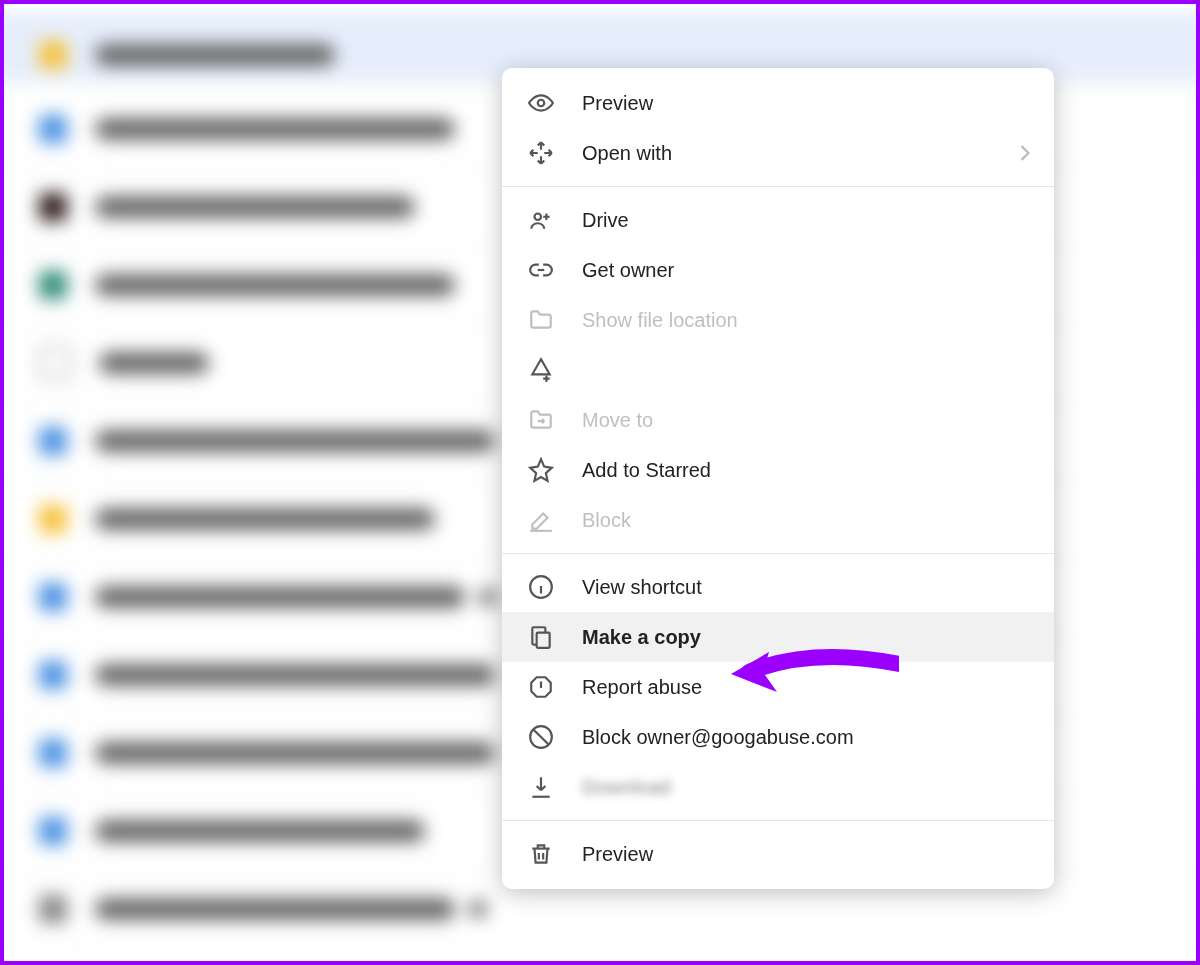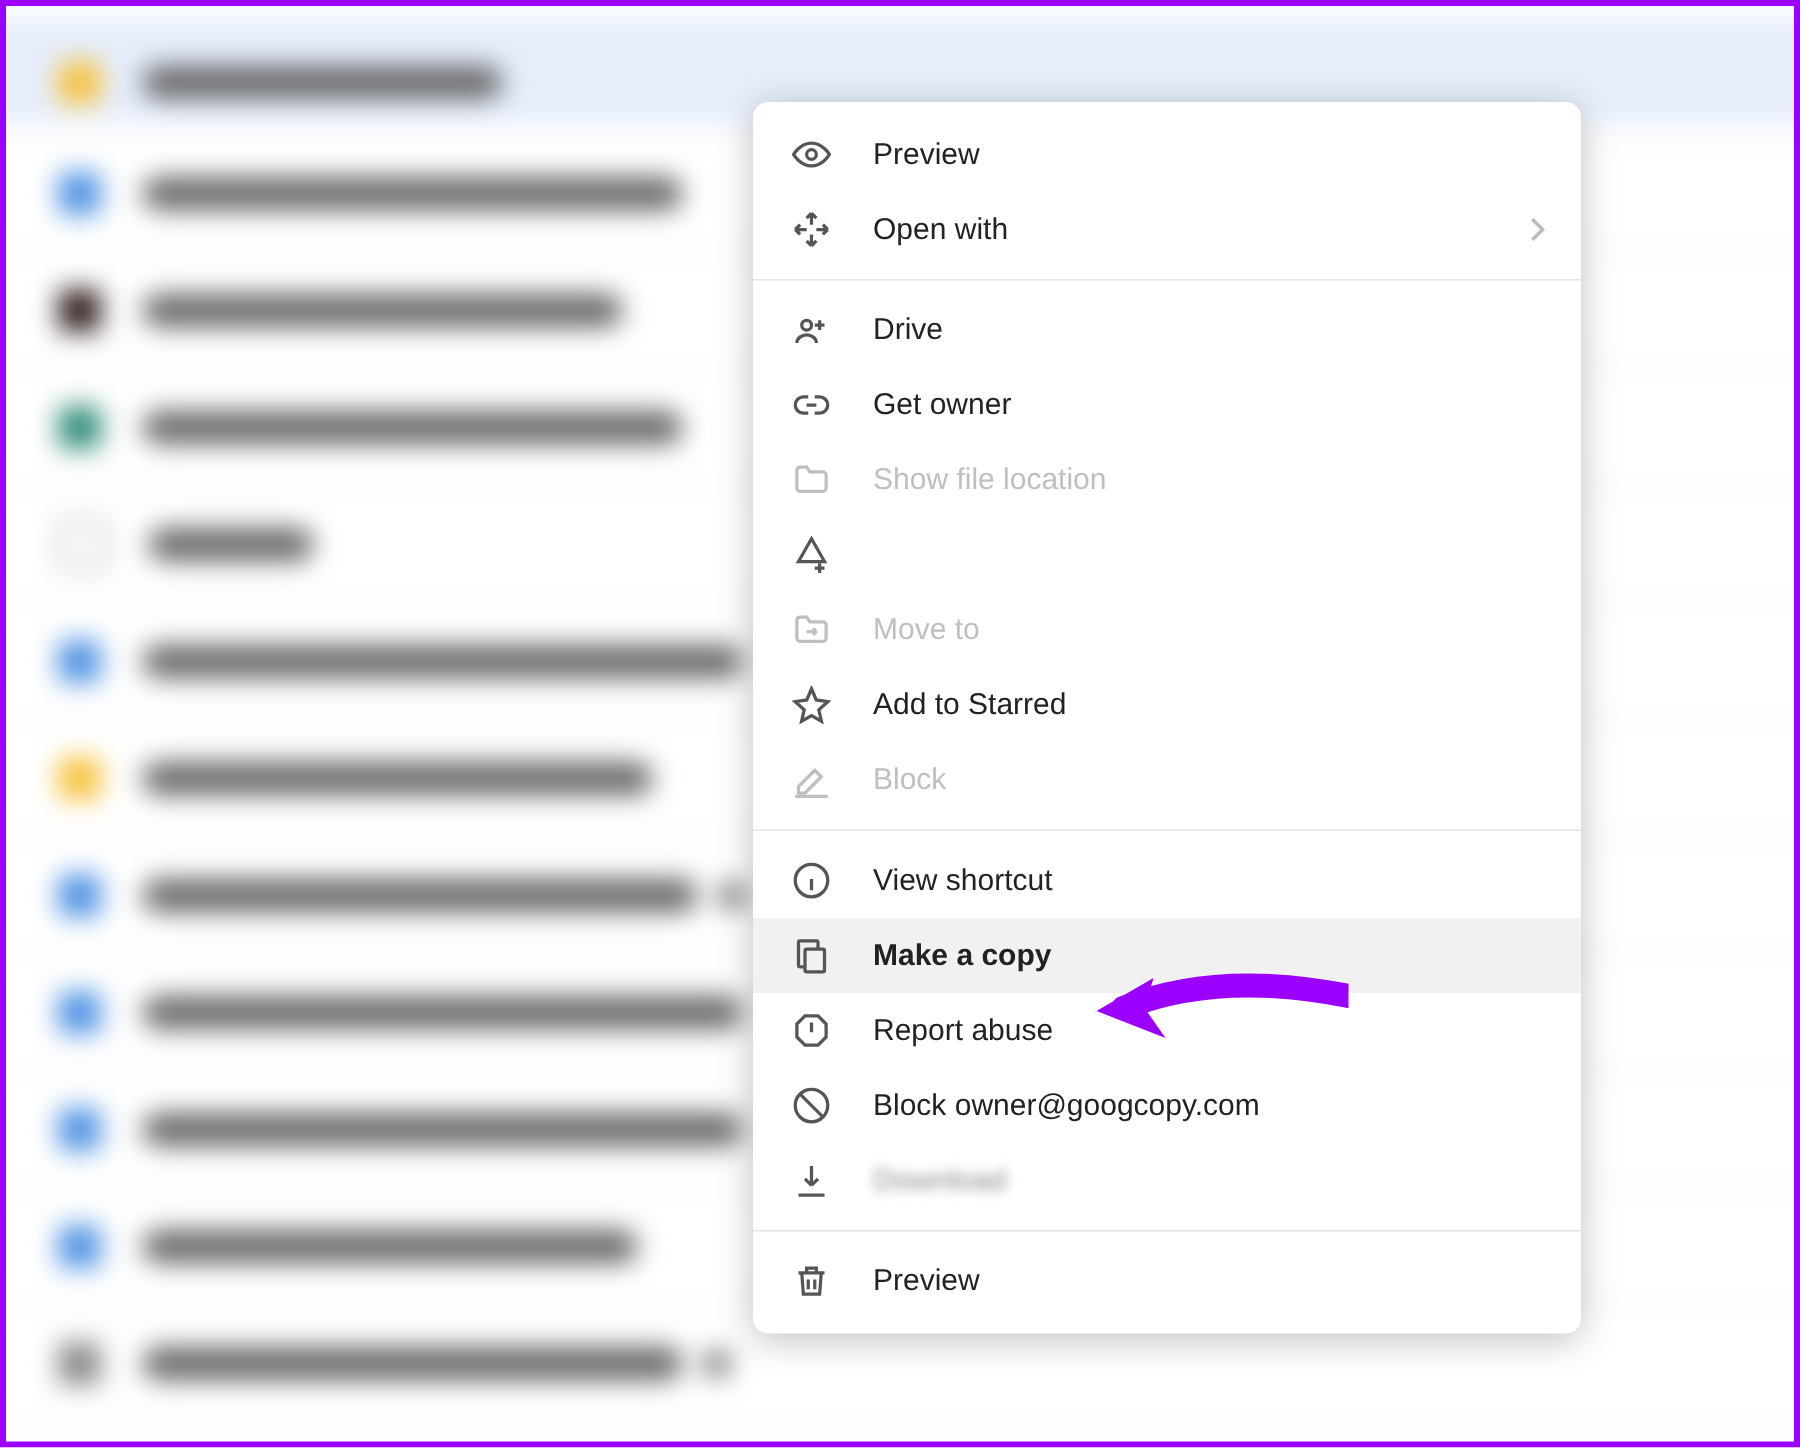--- a/index.html
+++ b/index.html
@@ -229,21 +229,21 @@
     </div>
 
     <div class="menu-item">
       <span class="icon">
         <svg width="26" height="26" viewBox="0 0 24 24" fill="none" stroke="#555" stroke-width="2">
             <circle cx="12" cy="12" r="10"></circle>
             <path d="M5 5l14 14"></path>
           </svg>
       </span>
       <span class="lbl">
-        <span class="blurred">Block owner@goog</span><span>copy.com</span>
+        <span class="blurred">Block owner@goog</span><span>abuse.com</span>
       </span>
     </div>
 
     <div class="menu-item">
       <span class="icon">
         <svg width="26" height="26" viewBox="0 0 24 24" fill="none" stroke="#555" stroke-width="2">
             <path d="M12 3v12m0 0l-4-4m4 4l4-4"></path>
             <path d="M4 21h16"></path>
           </svg>
       </span>

